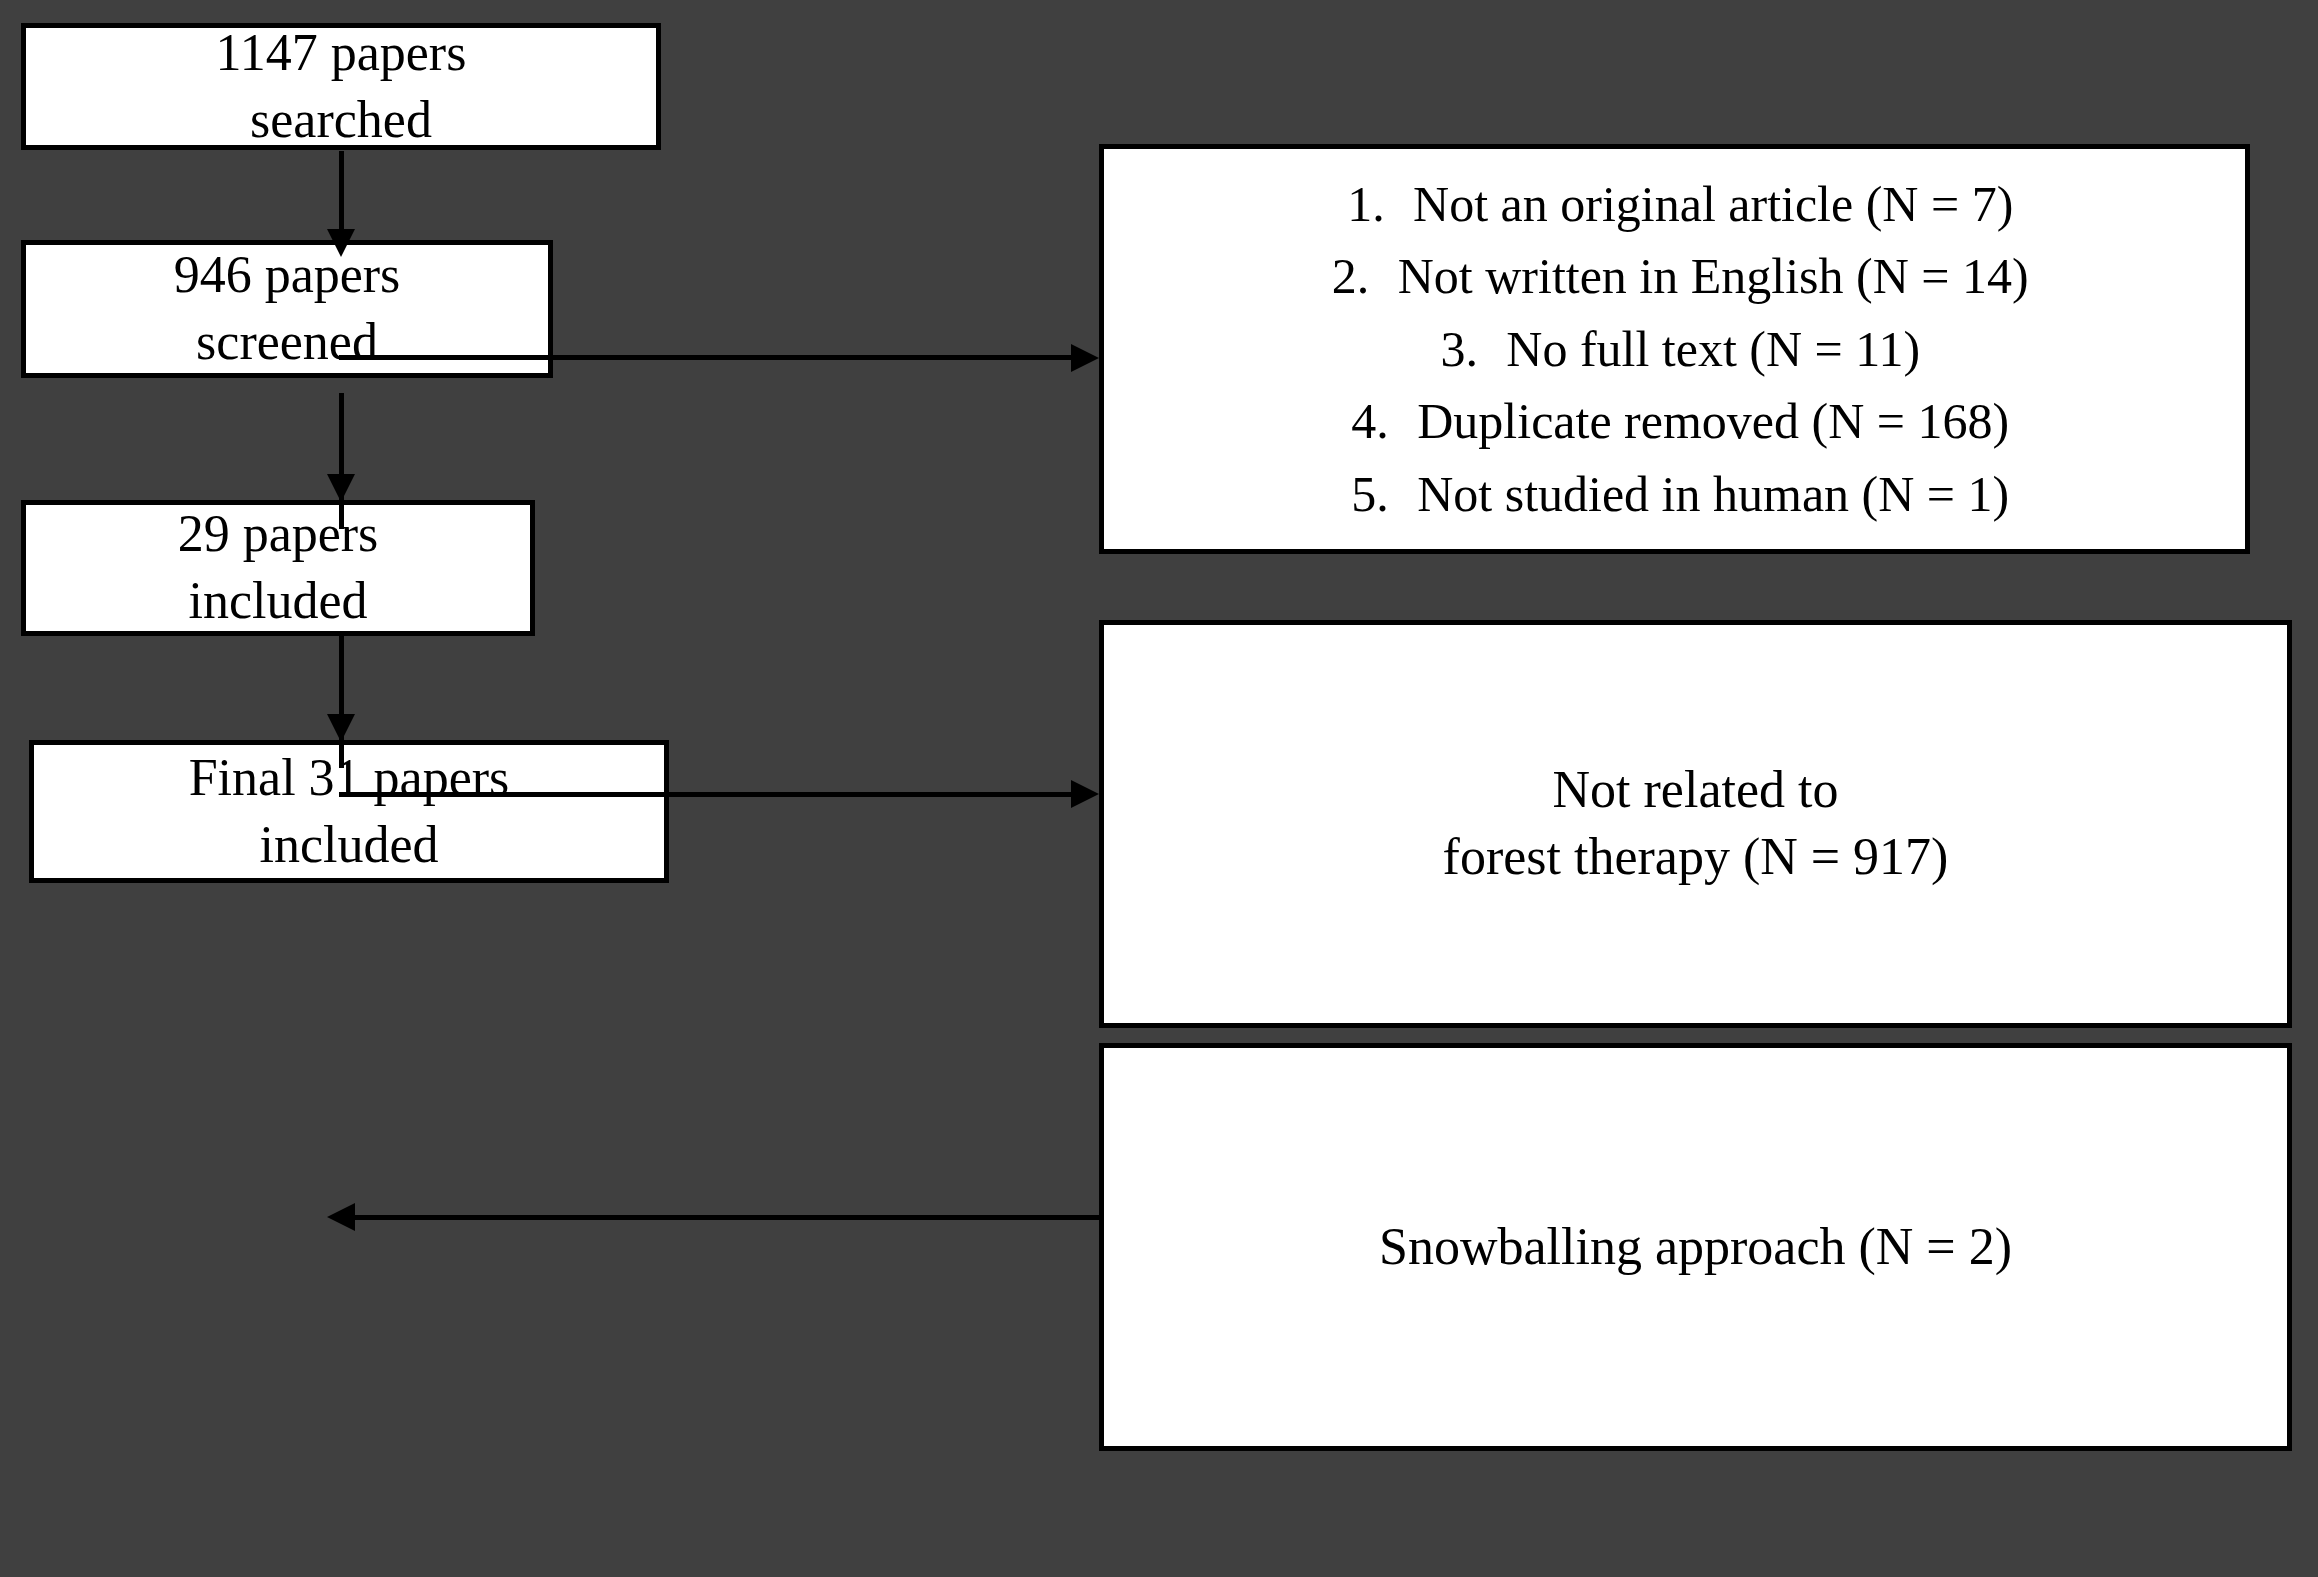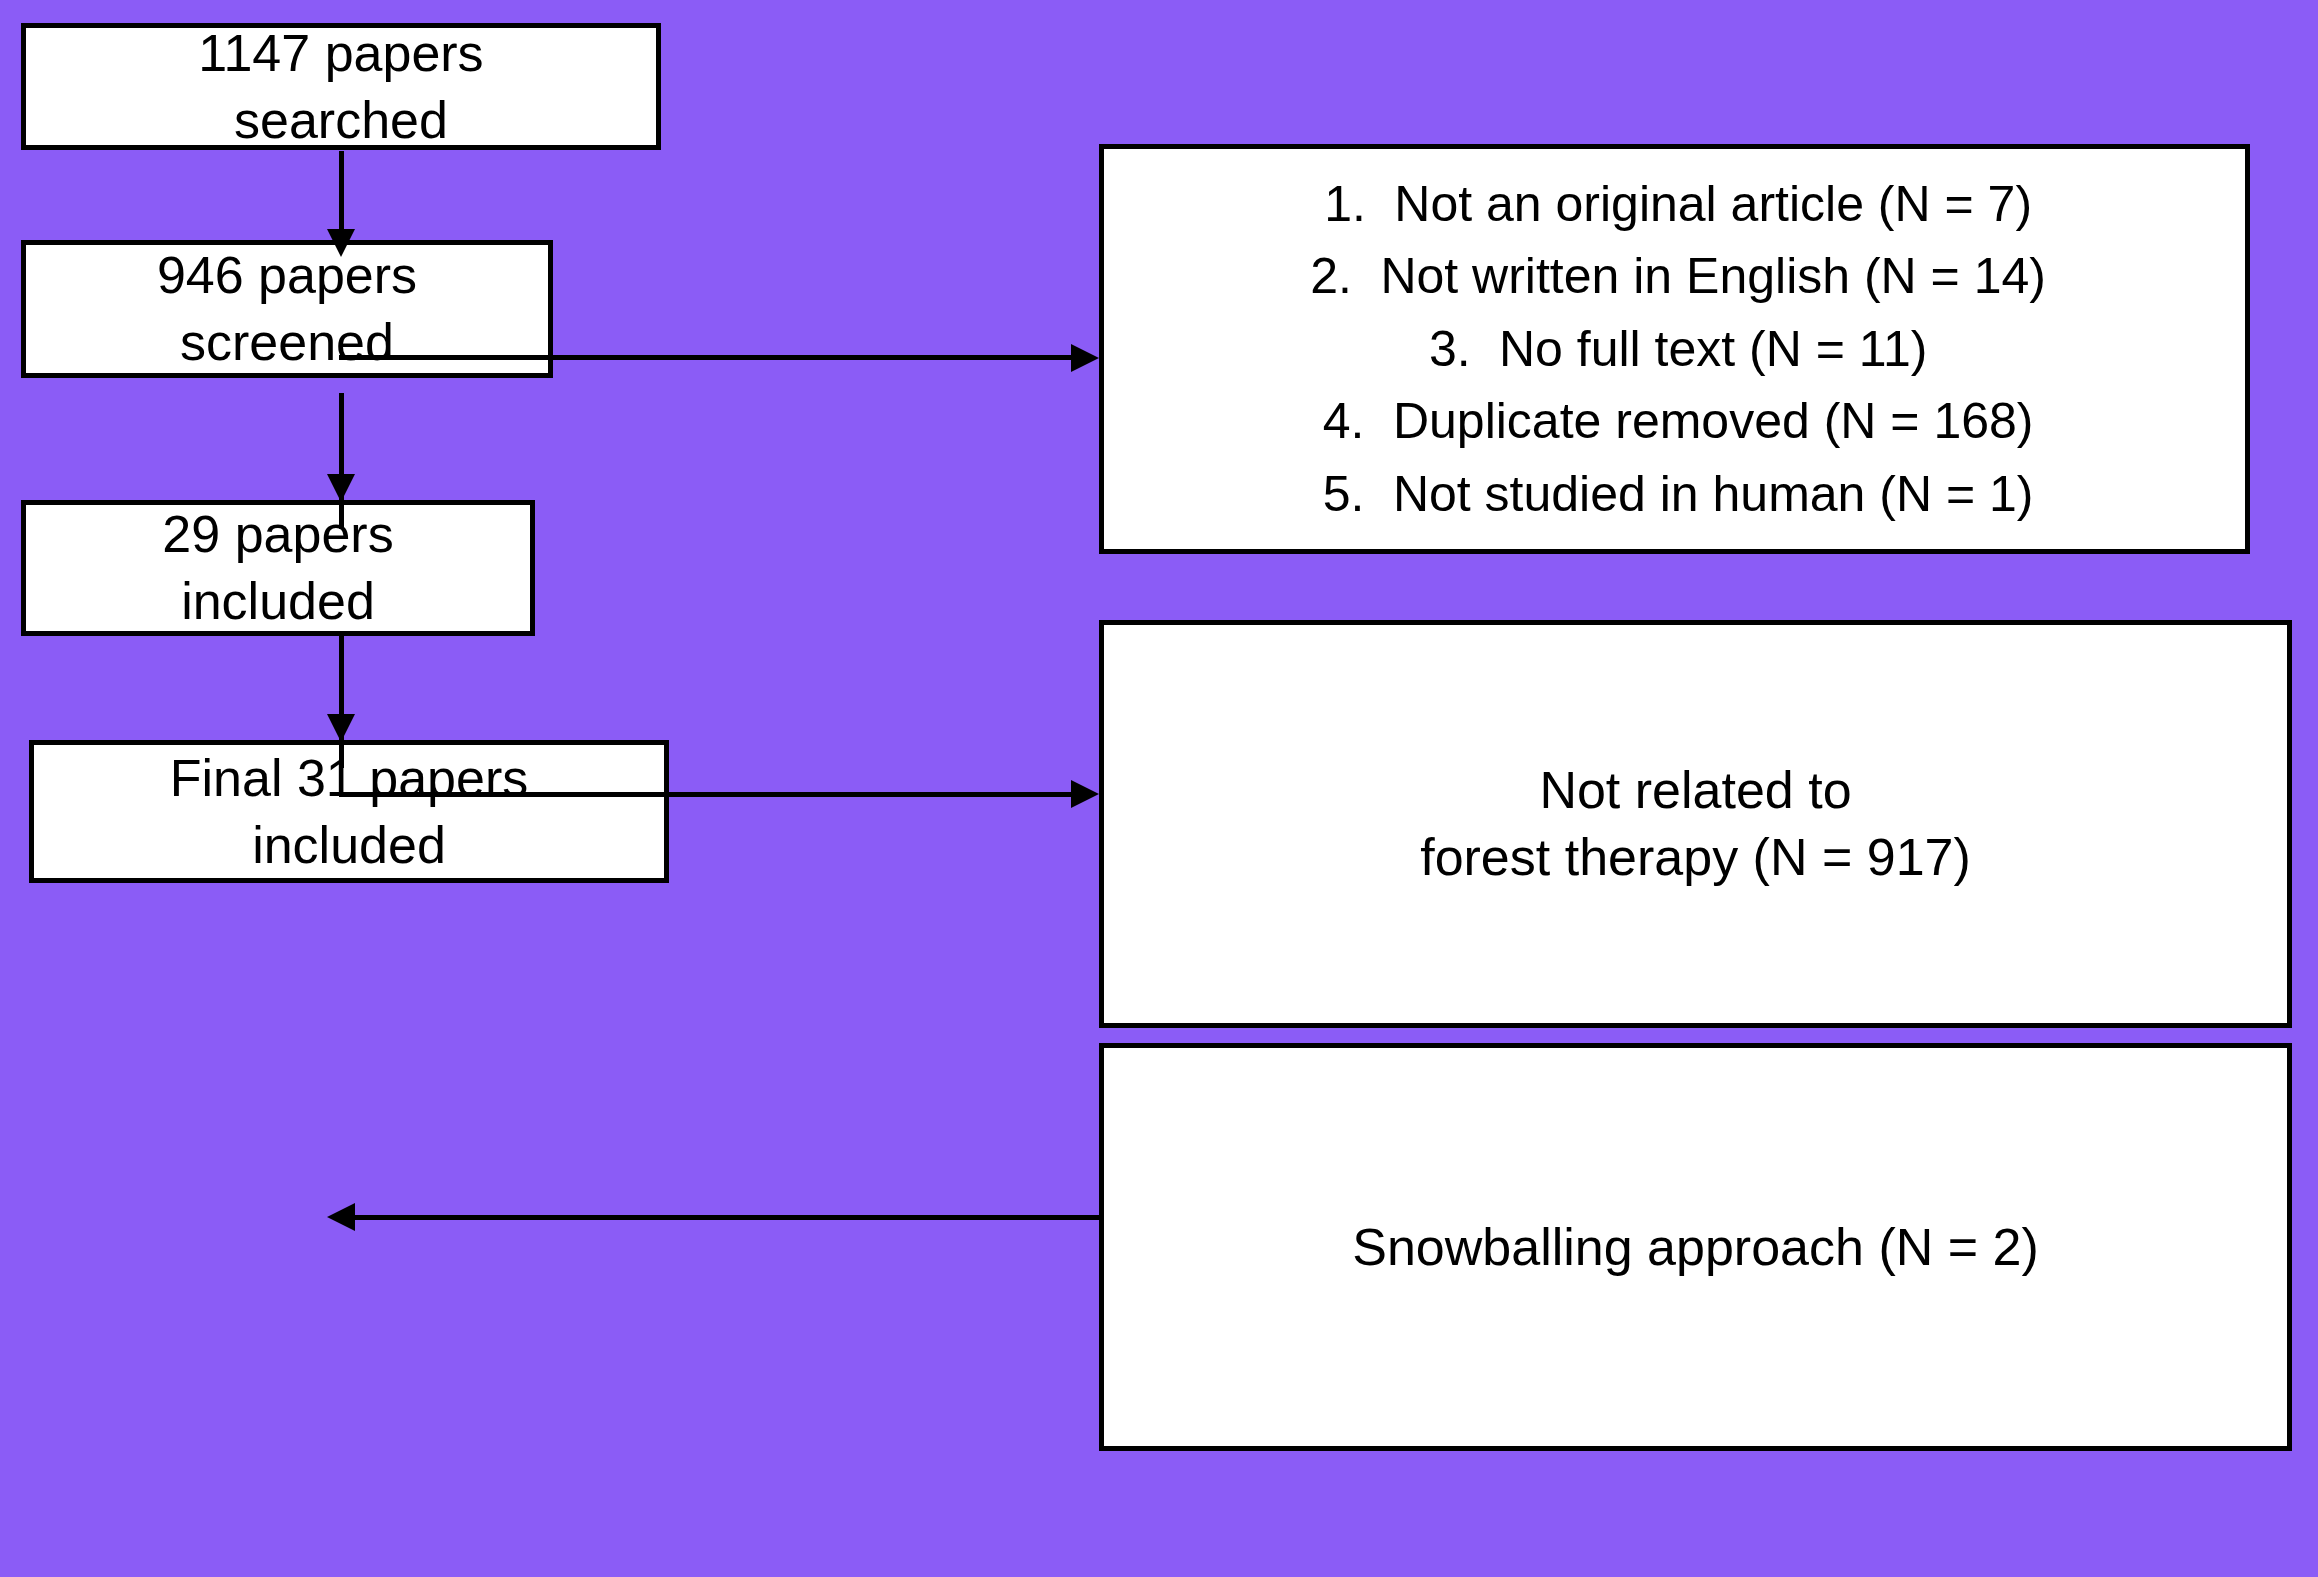--- a/index.html
+++ b/index.html
@@ -5,22 +5,22 @@
 <style>
   html, body {
     margin: 0;
     padding: 0;
     background: #ffffff;
   }
   #canvas {
     position: relative;
     width: 2319px;
     height: 1578px;
-    background: #8b5cf6;
-    font-family: Liberation Sans, sans-serif;
+    background: #404040;
+    font-family: Liberation Serif, serif;
     color: #000000;
     overflow: hidden;
   }
   .flow-box {
     position: absolute;
     box-sizing: border-box;
     border: 5px solid #000000;
     background: #ffffff;
     display: flex;
     align-items: center;

